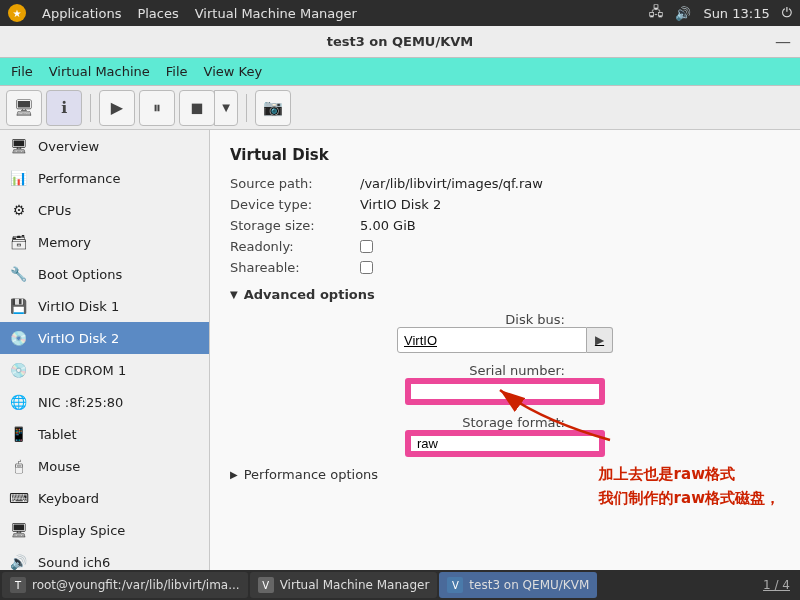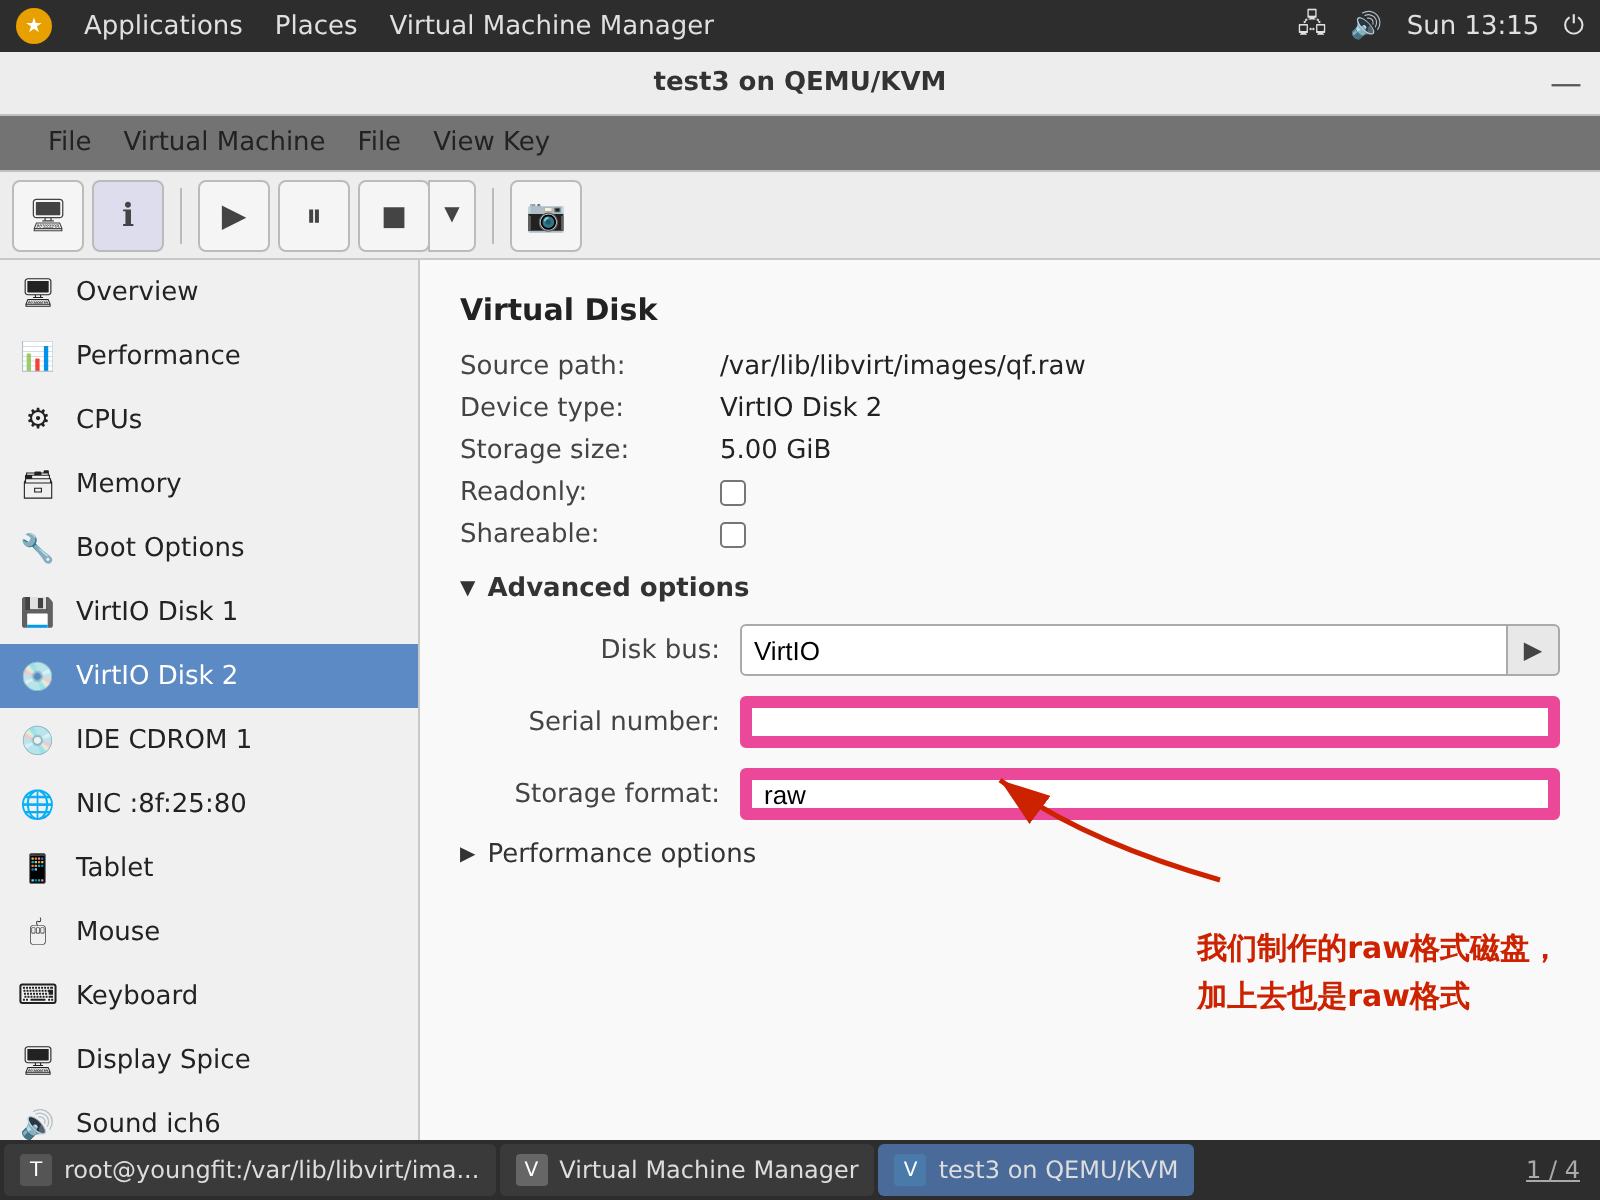--- a/index.html
+++ b/index.html
@@ -57,25 +57,25 @@
       right: 8px;
       width: 18px; height: 18px;
       display: flex; align-items: center; justify-content: center;
       cursor: pointer;
       font-size: 16px;
       color: #555;
     }
 
     
     .menu-bar {
-      background: #737373;
+      background: #5eead4;
       height: 28px;
       display: flex;
       align-items: center;
-      padding: 0 16px;
+      padding: 0 3px;
       border-bottom: 1px solid #c0c0c0;
     }
     .menu-item {
       padding: 4px 8px;
       cursor: pointer;
       border-radius: 3px;
       font-size: 13px;
       color: #222;
     }
 
@@ -188,39 +188,41 @@
     }
     .advanced-toggle .triangle {
       margin-right: 6px;
       font-size: 10px;
     }
     .form-row {
       display: flex;
       align-items: center;
       margin-bottom: 10px;
       font-size: 13px;
+      flex-direction: column;
     }
     .form-label {
       min-width: 140px;
       color: #444;
       text-align: right;
       padding-right: 10px;
     }
     .form-input {
       flex: 1;
       height: 26px;
       border: 6px solid #ec4899;
       border-radius: 3px;
       padding: 0 6px;
       font-size: 13px;
       background: white;
     }
     .form-select-row {
       display: flex;
       align-items: center;
+      text-decoration: underline;
     }
     .form-select {
       flex: 1;
       height: 26px;
       border: 1px solid #aaa;
       border-radius: 3px 0 0 3px;
       padding: 0 6px;
       font-size: 13px;
       background: white;
     }
@@ -447,22 +449,22 @@
 
       <svg width="140" height="80" style="position:absolute; bottom:60px; right:160px;">
         <defs>
           <marker id="arrowhead" markerWidth="10" markerHeight="7" refX="10" refY="3.5" orient="auto">
             <polygon points="0 0, 10 3.5, 0 7" fill="#cc2200"></polygon>
           </marker>
         </defs>
         <path d="M 130,70 Q 60,50 20,20" stroke="#cc2200" stroke-width="2.5" fill="none" marker-end="url(#arrowhead)"></path>
       </svg>
       <div style="position:absolute; bottom:0; right:0; font-size:15px; color:#cc2200; font-weight:bold; line-height:1.6; white-space:nowrap;">
+        <div>加上去也是raw格式</div>
         <div>我们制作的raw格式磁盘，</div>
-        <div>加上去也是raw格式</div>
       </div>
     </div>
   </div>
 </div>
 
 <div class="status-bar">
   <div class="status-item">
     <div class="status-item-icon" style="background:#555;">T</div>
     <span>root@youngfit:/var/lib/libvirt/ima...</span>
   </div>

